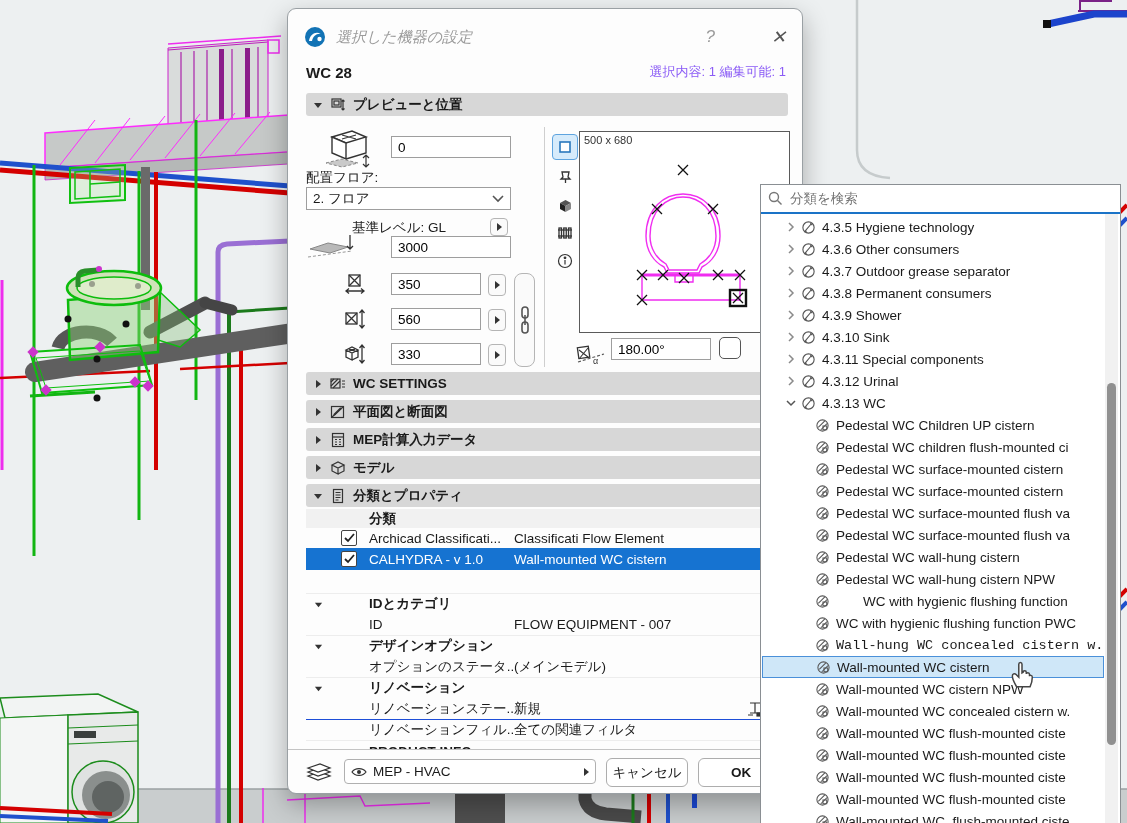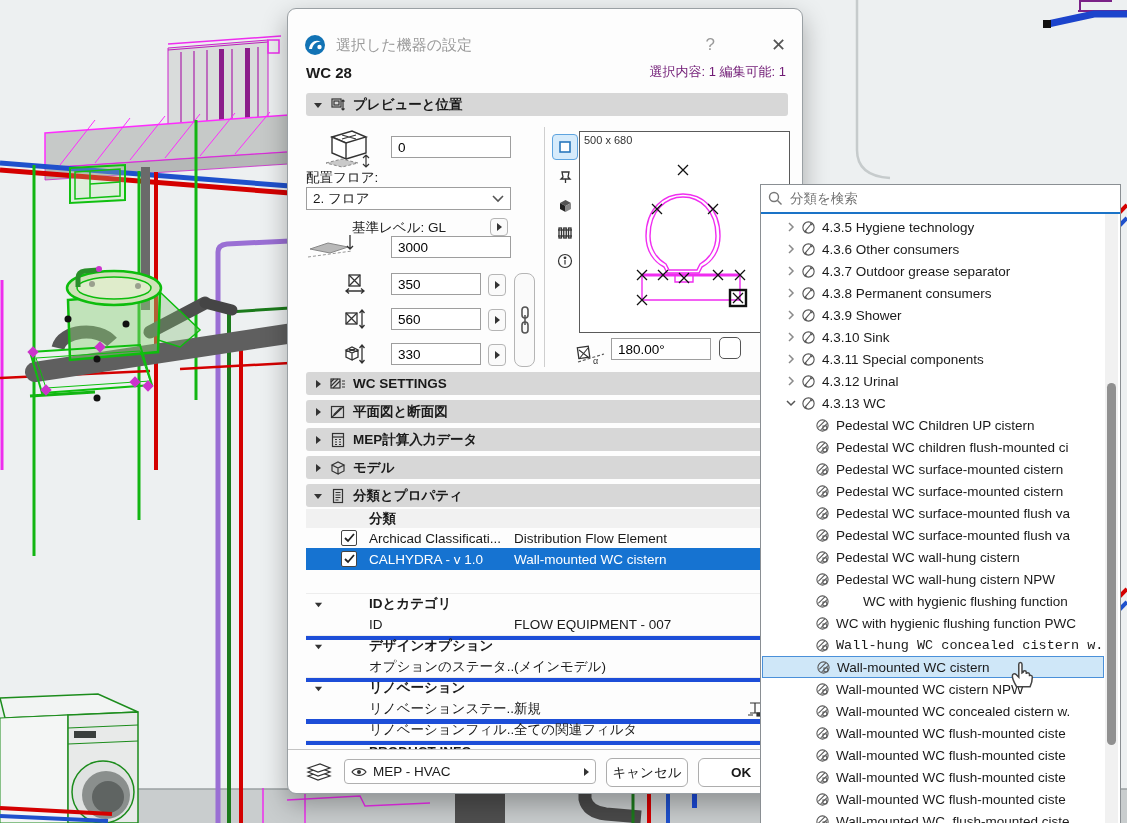--- a/index.html
+++ b/index.html
@@ -2,27 +2,27 @@
 <html><head>
 <meta charset="utf-8">
 <style>
   html,body{margin:0;padding:0;background:#dfe3e4;}
   #stage{position:relative;width:1127px;height:823px;overflow:hidden;background:#edf0f1;
          font-family:"Liberation Sans",sans-serif;color:#1a1a1a;}
   svg{display:block}
   
   .dialog{position:absolute;left:287px;top:8px;width:514px;height:784px;background:#fdfdfd;
           border:1px solid #9aa0a4;border-radius:9px;box-shadow:0 10px 26px rgba(0,0,0,.30);z-index:10;}
-  .titlebar{position:absolute;left:0;top:0;right:0;height:40px;display:flex;align-items:center;padding:16px 16px;}
+  .titlebar{position:absolute;left:0;top:0;right:0;height:40px;display:flex;align-items:center;padding:8px 16px;font-style:italic;}
   .title{margin-left:10px;font-size:15px;color:#9b9b9b;flex:1;}
   .help{color:#9a9a9a;font-size:17px;margin-right:56px;cursor:default;}
   .close{color:#555;font-size:18px;cursor:default;}
   .hdrrow{position:absolute;left:18px;right:16px;top:52px;height:22px;display:flex;align-items:center;gap:28px;}
   .elname{font-weight:bold;font-size:15px;flex:1;}
-  .selinfo{font-size:13px;color:#701a75;}
+  .selinfo{font-size:13px;color:#8b5cf6;}
   .secbar{position:absolute;left:18px;width:482px;height:23px;background:#d7d7d7;border-radius:3px;
           display:flex;align-items:center;gap:7px;padding:0 7px;box-sizing:border-box;
           font-weight:bold;font-size:13.5px;cursor:default;}
   .tri{width:10px;height:10px;flex:0 0 auto;}
   .field{position:absolute;height:22px;border:1px solid #9e9e9e;background:#fff;font-size:13.5px;
          padding:0 6px;box-sizing:border-box;font-family:"Liberation Sans",sans-serif;}
   .lbl{position:absolute;font-size:13.5px;white-space:nowrap;}
   .selectbox{position:absolute;height:23px;border:1px solid #9e9e9e;background:#fff;display:flex;
              align-items:center;font-size:13.5px;padding:0 6px;box-sizing:border-box;}
   .selectbox .chev{margin-left:auto;}
@@ -46,21 +46,21 @@
       display:flex;align-items:center;justify-content:center;}
   .clssys{margin-left:12px;width:140px;overflow:hidden;white-space:nowrap;}
   .clsval{margin-left:5px;flex:1;overflow:hidden;white-space:nowrap;}
   .flyout{width:18px;height:18px;border-radius:9px;background:#fff;border:1px solid #88b4dd;display:flex;
           align-items:center;justify-content:center;margin-right:1px;flex:0 0 auto;}
   
   .proparea{position:absolute;left:18px;right:14px;top:584px;height:156px;overflow:hidden;}
   .pgh{position:absolute;left:0;right:0;height:20px;font-weight:bold;font-size:13.5px;display:flex;align-items:center;border-top:1px solid #ededed;}
   .pgh .t{margin-left:63px;}
   .pgh .tri{position:absolute;left:8px;}
-  .prow{position:absolute;left:0;right:0;height:21px;font-size:13.5px;display:flex;align-items:center;border-bottom:5px solid #1d4ed8;}
+  .prow{position:absolute;left:0;right:0;height:21px;font-size:13.5px;display:flex;align-items:center;border-bottom:1px solid #1d4ed8;}
   .prow .n{margin-left:63px;width:145px;white-space:nowrap;overflow:hidden;}
   .prow .v{white-space:nowrap;overflow:hidden;flex:1;}
   .footline{position:absolute;left:0;right:0;top:740px;height:1px;background:#c4c4c4;}
   .footer{position:absolute;left:0;right:0;top:741px;bottom:0;}
   .drop{position:absolute;left:56px;top:9px;width:252px;height:25px;border:1px solid #b0b0b0;border-radius:4px;
         background:#fff;display:flex;align-items:center;font-size:13.5px;padding:0 6px;box-sizing:border-box;gap:6px;}
   .btn{position:absolute;top:8px;height:27px;border:1px solid #adadad;border-radius:6px;background:#fff;
        font-size:13.5px;display:flex;align-items:center;justify-content:center;font-family:"Liberation Sans",sans-serif;}
   .dlgscroll{position:absolute;right:4px;top:370px;width:7px;height:368px;background:#f0f0f0;border-radius:4px;}
   .dlgthumb{position:absolute;left:0;width:7px;top:40px;height:150px;background:#d3d3d3;border-radius:4px;}
@@ -447,21 +447,21 @@
       <span style="margin-left:63px;">分類</span>
     </div>
     <div>
         <div class="clsrow" style="top: 519px;">
           <span class="cb">
             <svg width="11" height="10" viewBox="0 0 11 10">
               <path d="M1,5 L4,8 L10,1" fill="none" stroke="#222" stroke-width="1.8"></path>
             </svg>
           </span>
           <span class="clssys">Archicad Classificati...</span>
-          <span class="clsval">Distribution Flow Element</span>
+          <span class="clsval">Classificati Flow Element</span>
         </div>
         <div class="clsrow sel" style="top: 539px;">
           <span class="cb">
             <svg width="11" height="10" viewBox="0 0 11 10">
               <path d="M1,5 L4,8 L10,1" fill="none" stroke="#222" stroke-width="1.8"></path>
             </svg>
           </span>
           <span class="clssys">CALHYDRA - v 1.0</span>
           <span class="clsval">Wall-mounted WC cistern</span>
           <span class="flyout">

